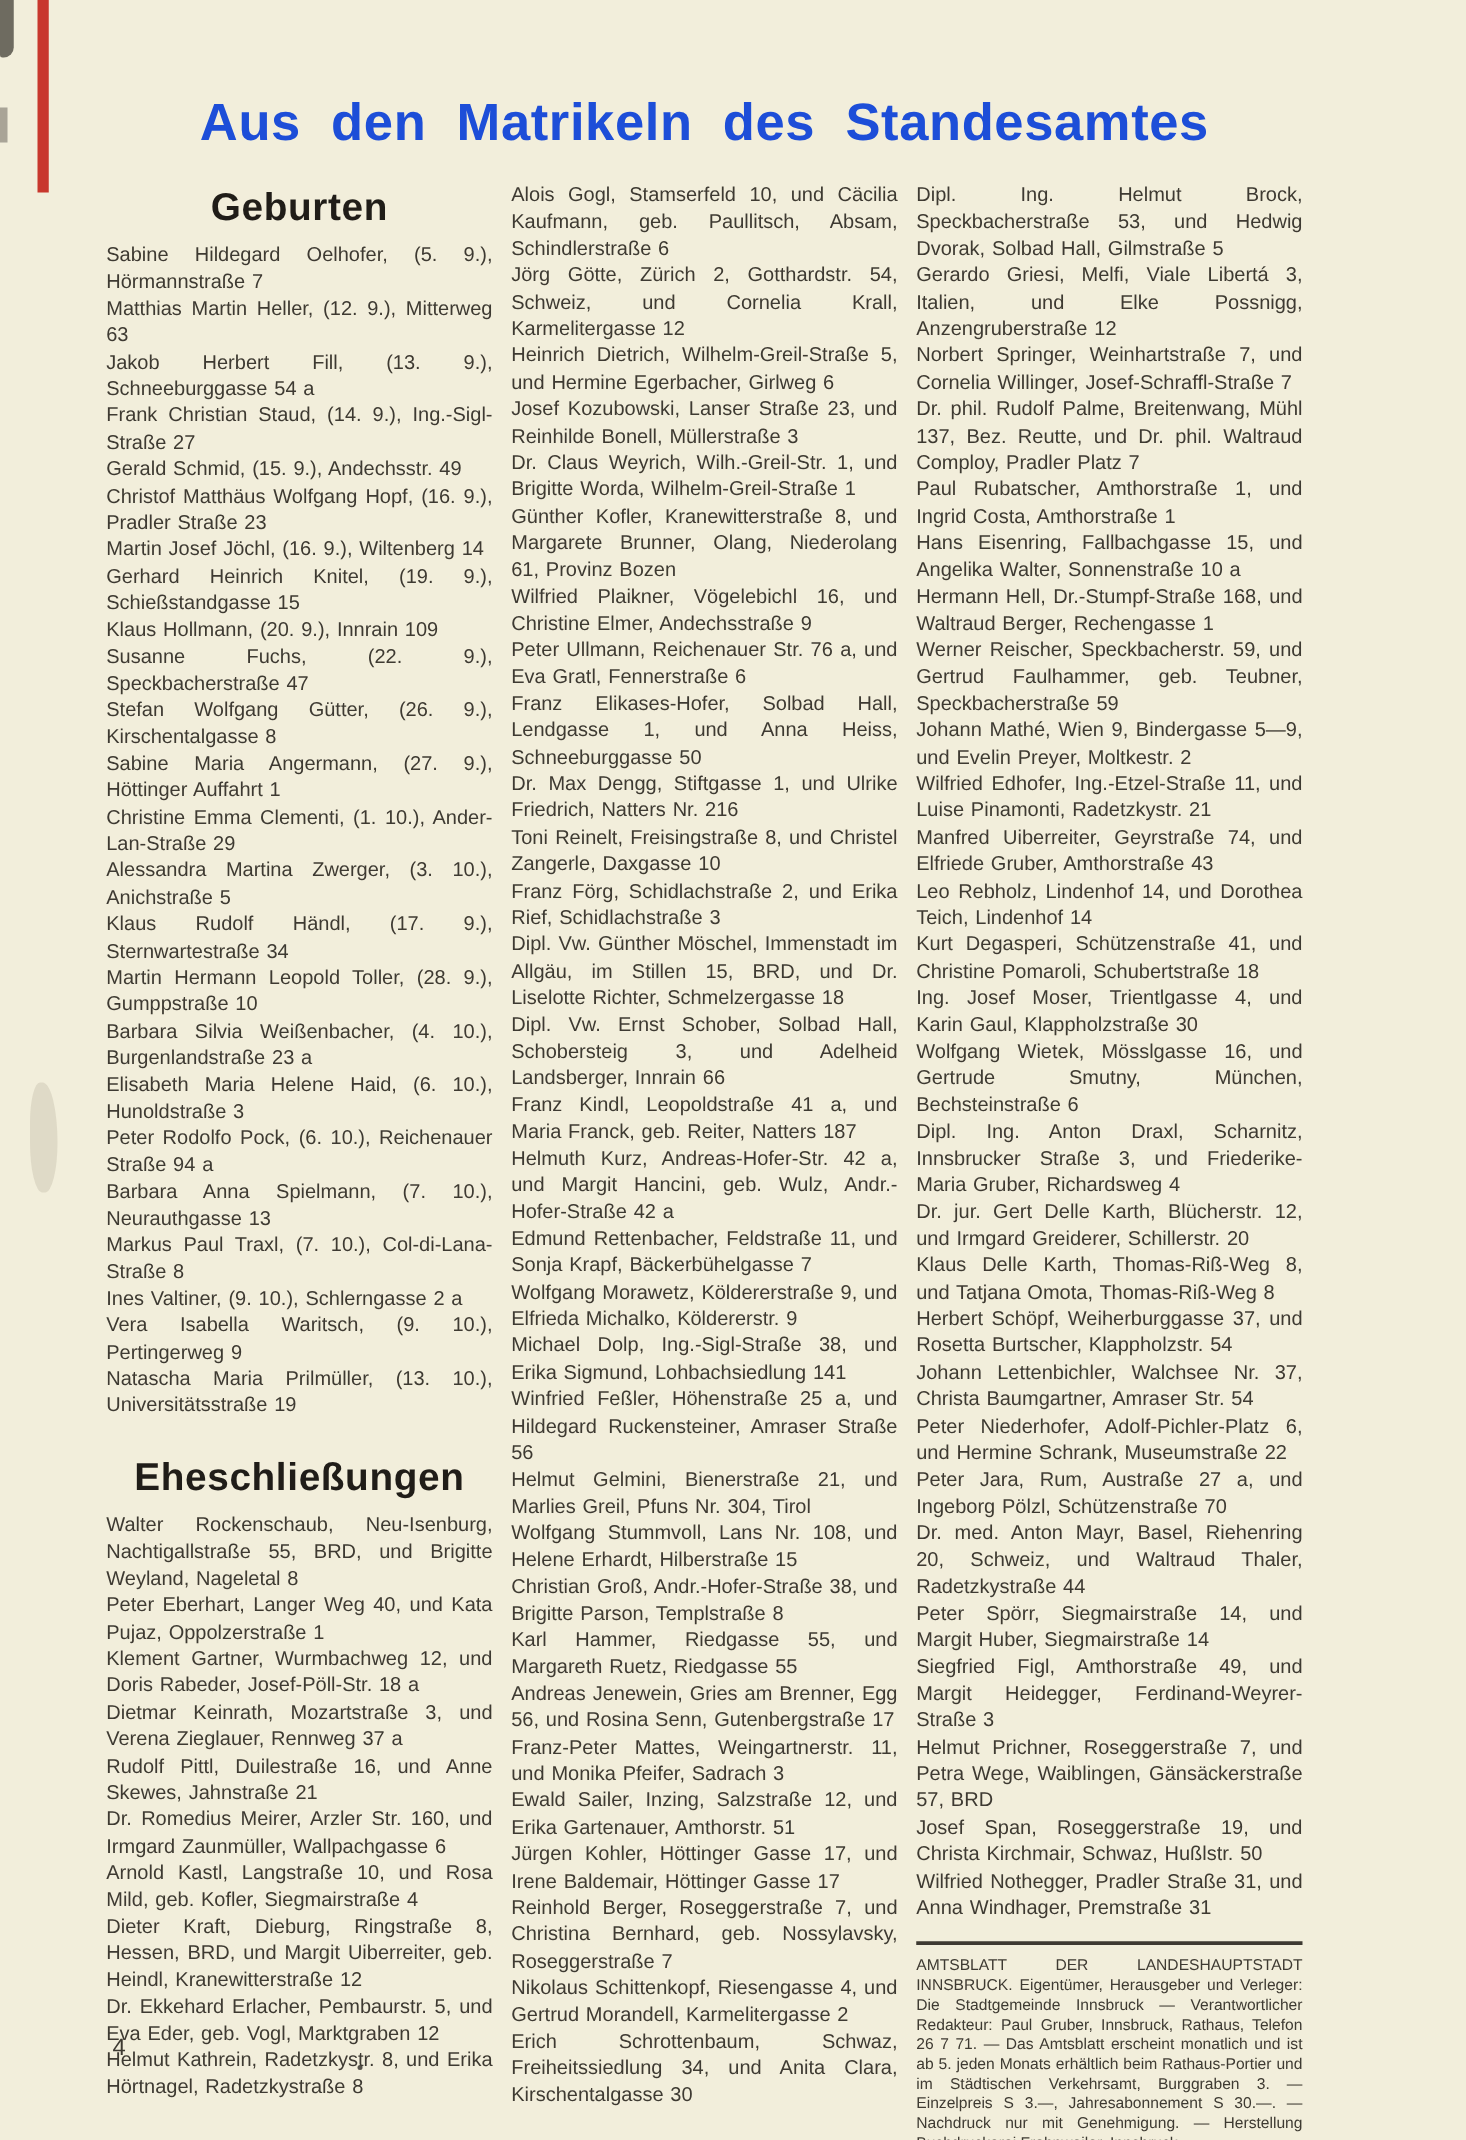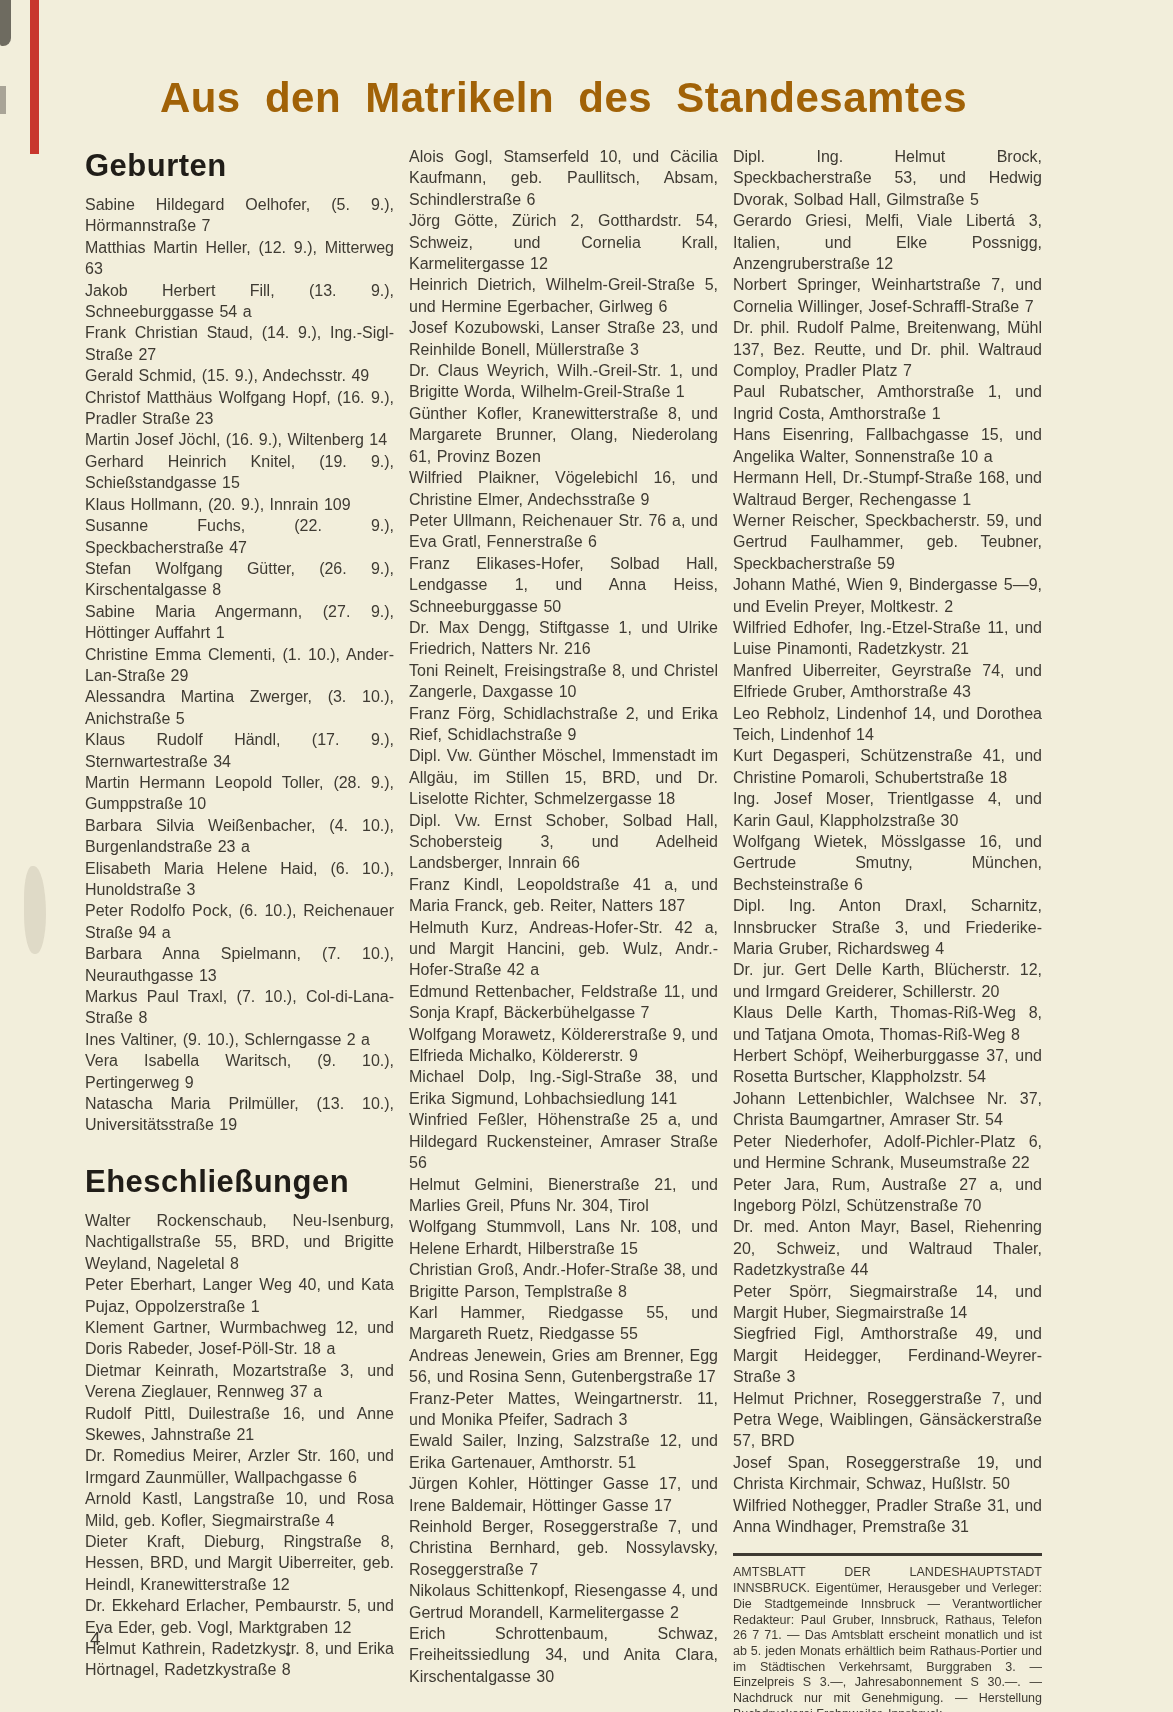--- a/index.html
+++ b/index.html
@@ -14,31 +14,32 @@
   }
   .page-title{
     position:absolute;
     top:74px;left:85px;width:957px;
     margin:0;
     text-align:center;
     font-size:42px;
     font-weight:bold;
     letter-spacing:0.5px;
     word-spacing:12px;
-    color:#a16207;
+    color:#1d4ed8;
   }
   .columns{
     position:absolute;
     top:146px;left:85px;width:957px;
     display:flex;
     gap:15px;
   }
   .col{width:309px;flex:0 0 309px;}
   .col-heading{
     margin:2px 0 10px 0;
+    text-align:center;
     font-size:31px;
     font-weight:bold;
     letter-spacing:0.5px;
     color:#201d18;
   }
   .col-heading.spaced{margin-top:28px;}
   .entry{
     margin:0;
     font-size:16px;
     line-height:21.4px;
@@ -156,21 +157,21 @@
           <p class="entry">Jörg Götte, Zürich 2, Gotthardstr. 54, Schweiz, und Cornelia Krall, Karmelitergasse 12</p>
           <p class="entry">Heinrich Dietrich, Wilhelm-Greil-Straße 5, und Hermine Egerbacher, Girlweg 6</p>
           <p class="entry">Josef Kozubowski, Lanser Straße 23, und Reinhilde Bonell, Müllerstraße 3</p>
           <p class="entry">Dr. Claus Weyrich, Wilh.-Greil-Str. 1, und Brigitte Worda, Wilhelm-Greil-Straße 1</p>
           <p class="entry">Günther Kofler, Kranewitterstraße 8, und Margarete Brunner, Olang, Niederolang 61, Provinz Bozen</p>
           <p class="entry">Wilfried Plaikner, Vögelebichl 16, und Christine Elmer, Andechsstraße 9</p>
           <p class="entry">Peter Ullmann, Reichenauer Str. 76 a, und Eva Gratl, Fennerstraße 6</p>
           <p class="entry">Franz Elikases-Hofer, Solbad Hall, Lendgasse 1, und Anna Heiss, Schneeburggasse 50</p>
           <p class="entry">Dr. Max Dengg, Stiftgasse 1, und Ulrike Friedrich, Natters Nr. 216</p>
           <p class="entry">Toni Reinelt, Freisingstraße 8, und Christel Zangerle, Daxgasse 10</p>
-          <p class="entry">Franz Förg, Schidlachstraße 2, und Erika Rief, Schidlachstraße 9</p>
+          <p class="entry">Franz Förg, Schidlachstraße 2, und Erika Rief, Schidlachstraße 3</p>
           <p class="entry">Dipl. Vw. Günther Möschel, Immenstadt im Allgäu, im Stillen 15, BRD, und Dr. Liselotte Richter, Schmelzergasse 18</p>
           <p class="entry">Dipl. Vw. Ernst Schober, Solbad Hall, Schobersteig 3, und Adelheid Landsberger, Innrain 66</p>
           <p class="entry">Franz Kindl, Leopoldstraße 41 a, und Maria Franck, geb. Reiter, Natters 187</p>
           <p class="entry">Helmuth Kurz, Andreas-Hofer-Str. 42 a, und Margit Hancini, geb. Wulz, Andr.-Hofer-Straße 42 a</p>
           <p class="entry">Edmund Rettenbacher, Feldstraße 11, und Sonja Krapf, Bäckerbühelgasse 7</p>
           <p class="entry">Wolfgang Morawetz, Köldererstraße 9, und Elfrieda Michalko, Köldererstr. 9</p>
           <p class="entry">Michael Dolp, Ing.-Sigl-Straße 38, und Erika Sigmund, Lohbachsiedlung 141</p>
           <p class="entry">Winfried Feßler, Höhenstraße 25 a, und Hildegard Ruckensteiner, Amraser Straße 56</p>
           <p class="entry">Helmut Gelmini, Bienerstraße 21, und Marlies Greil, Pfuns Nr. 304, Tirol</p>
           <p class="entry">Wolfgang Stummvoll, Lans Nr. 108, und Helene Erhardt, Hilberstraße 15</p>

